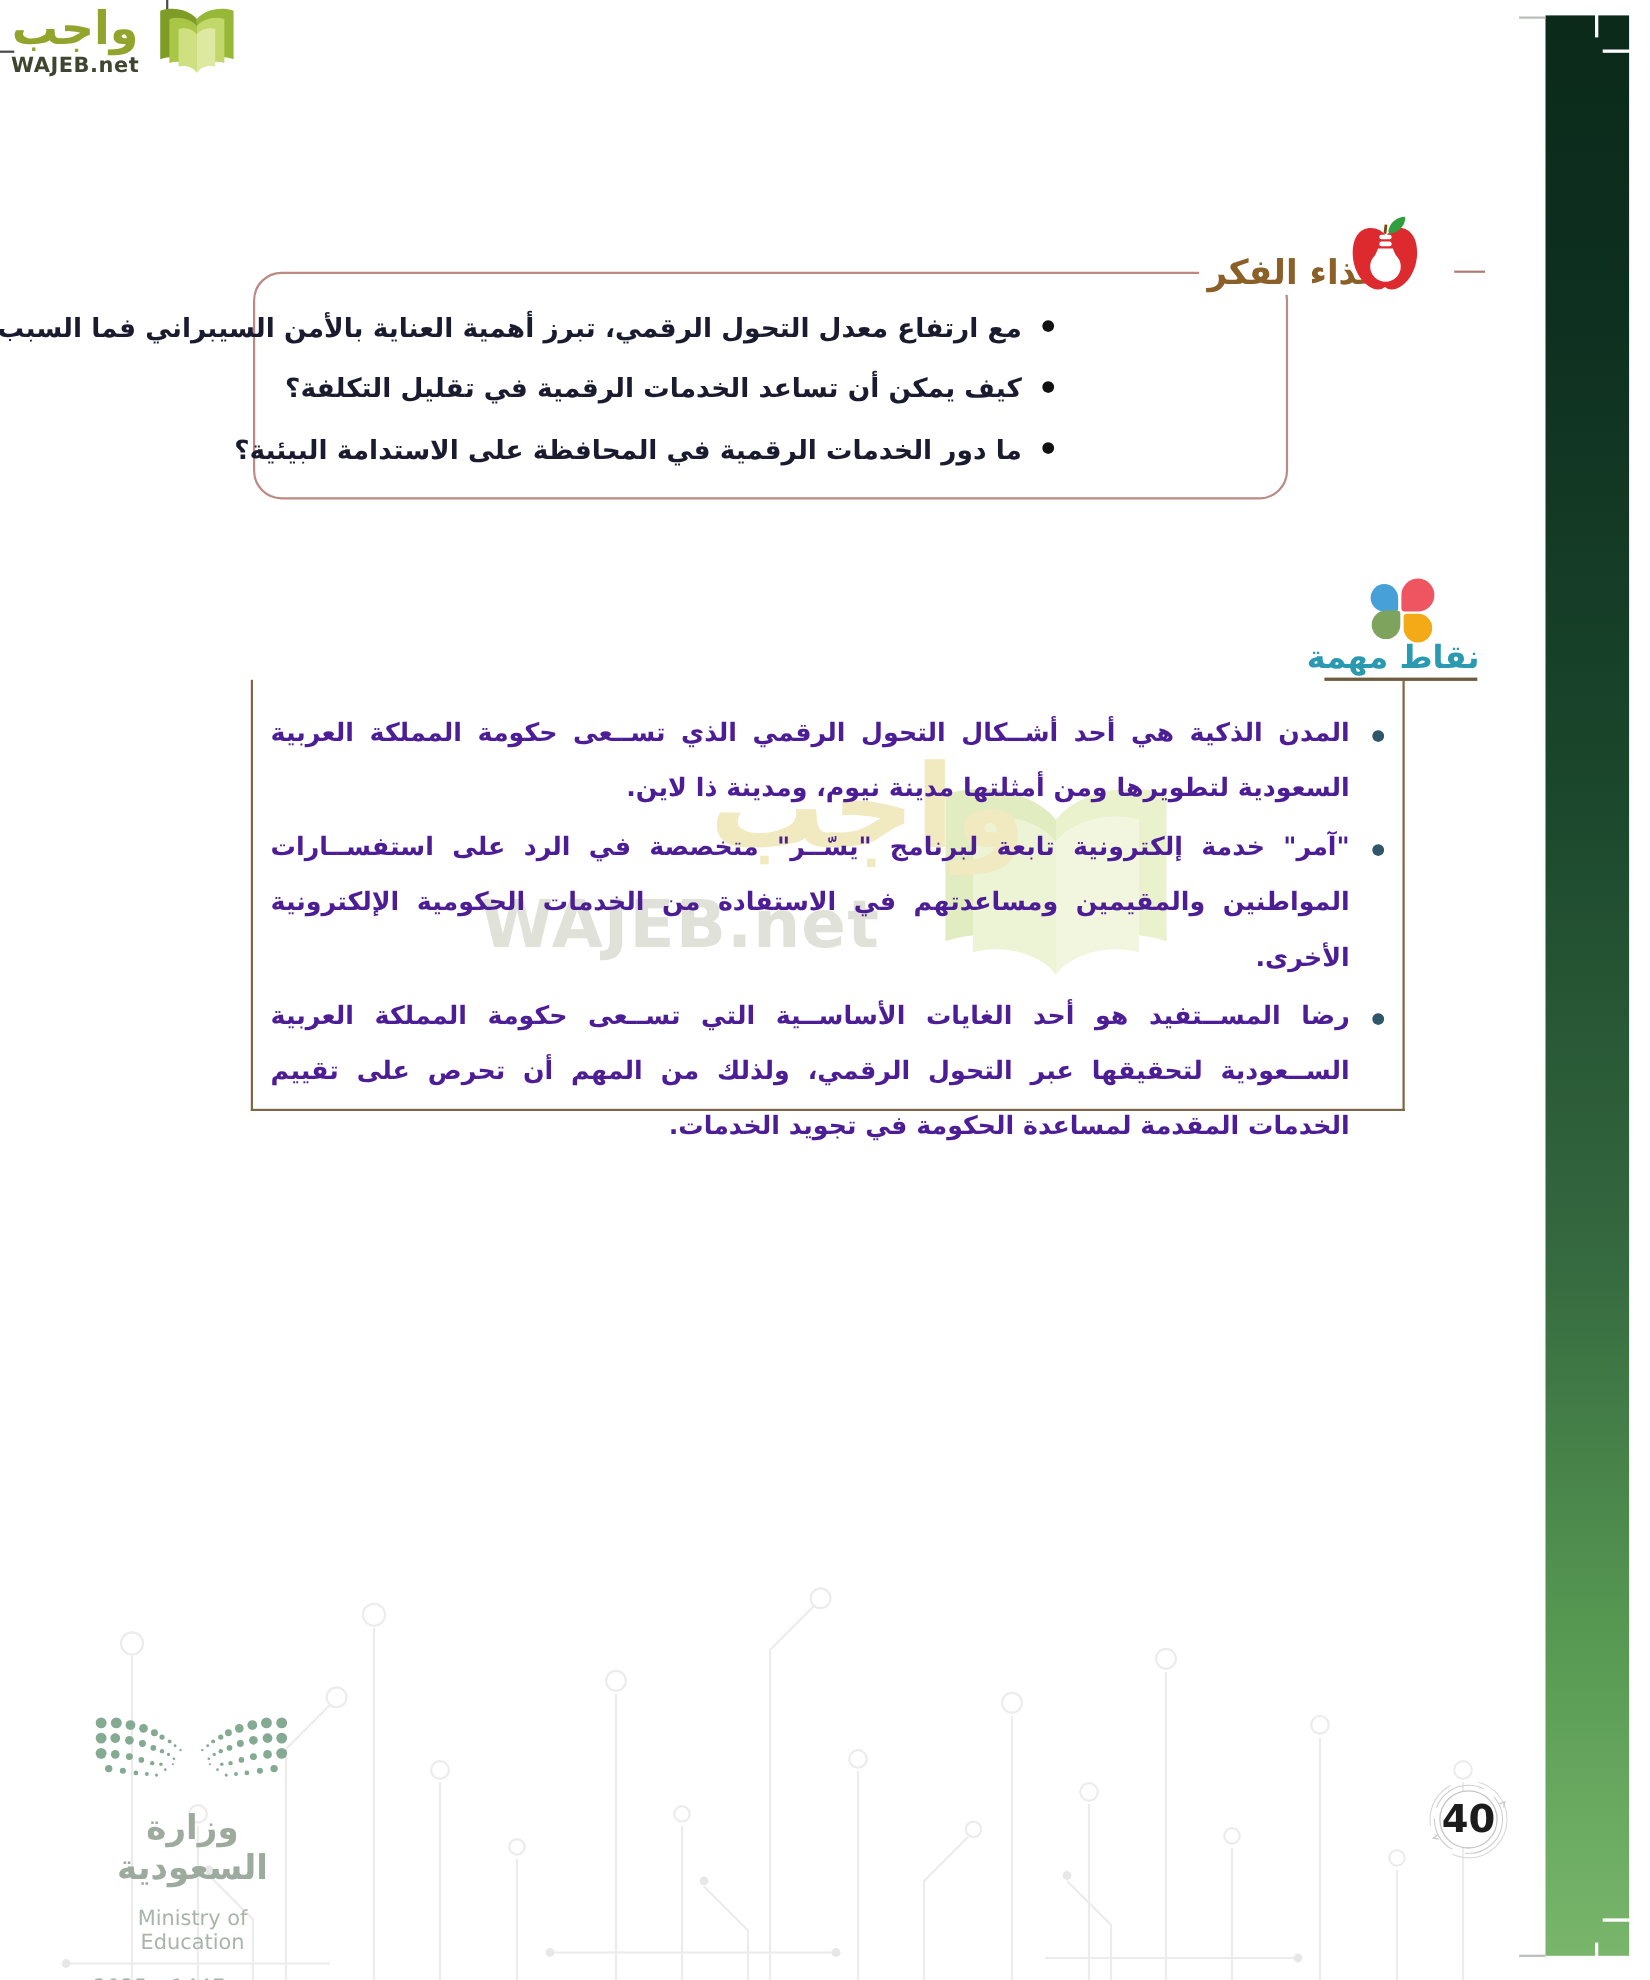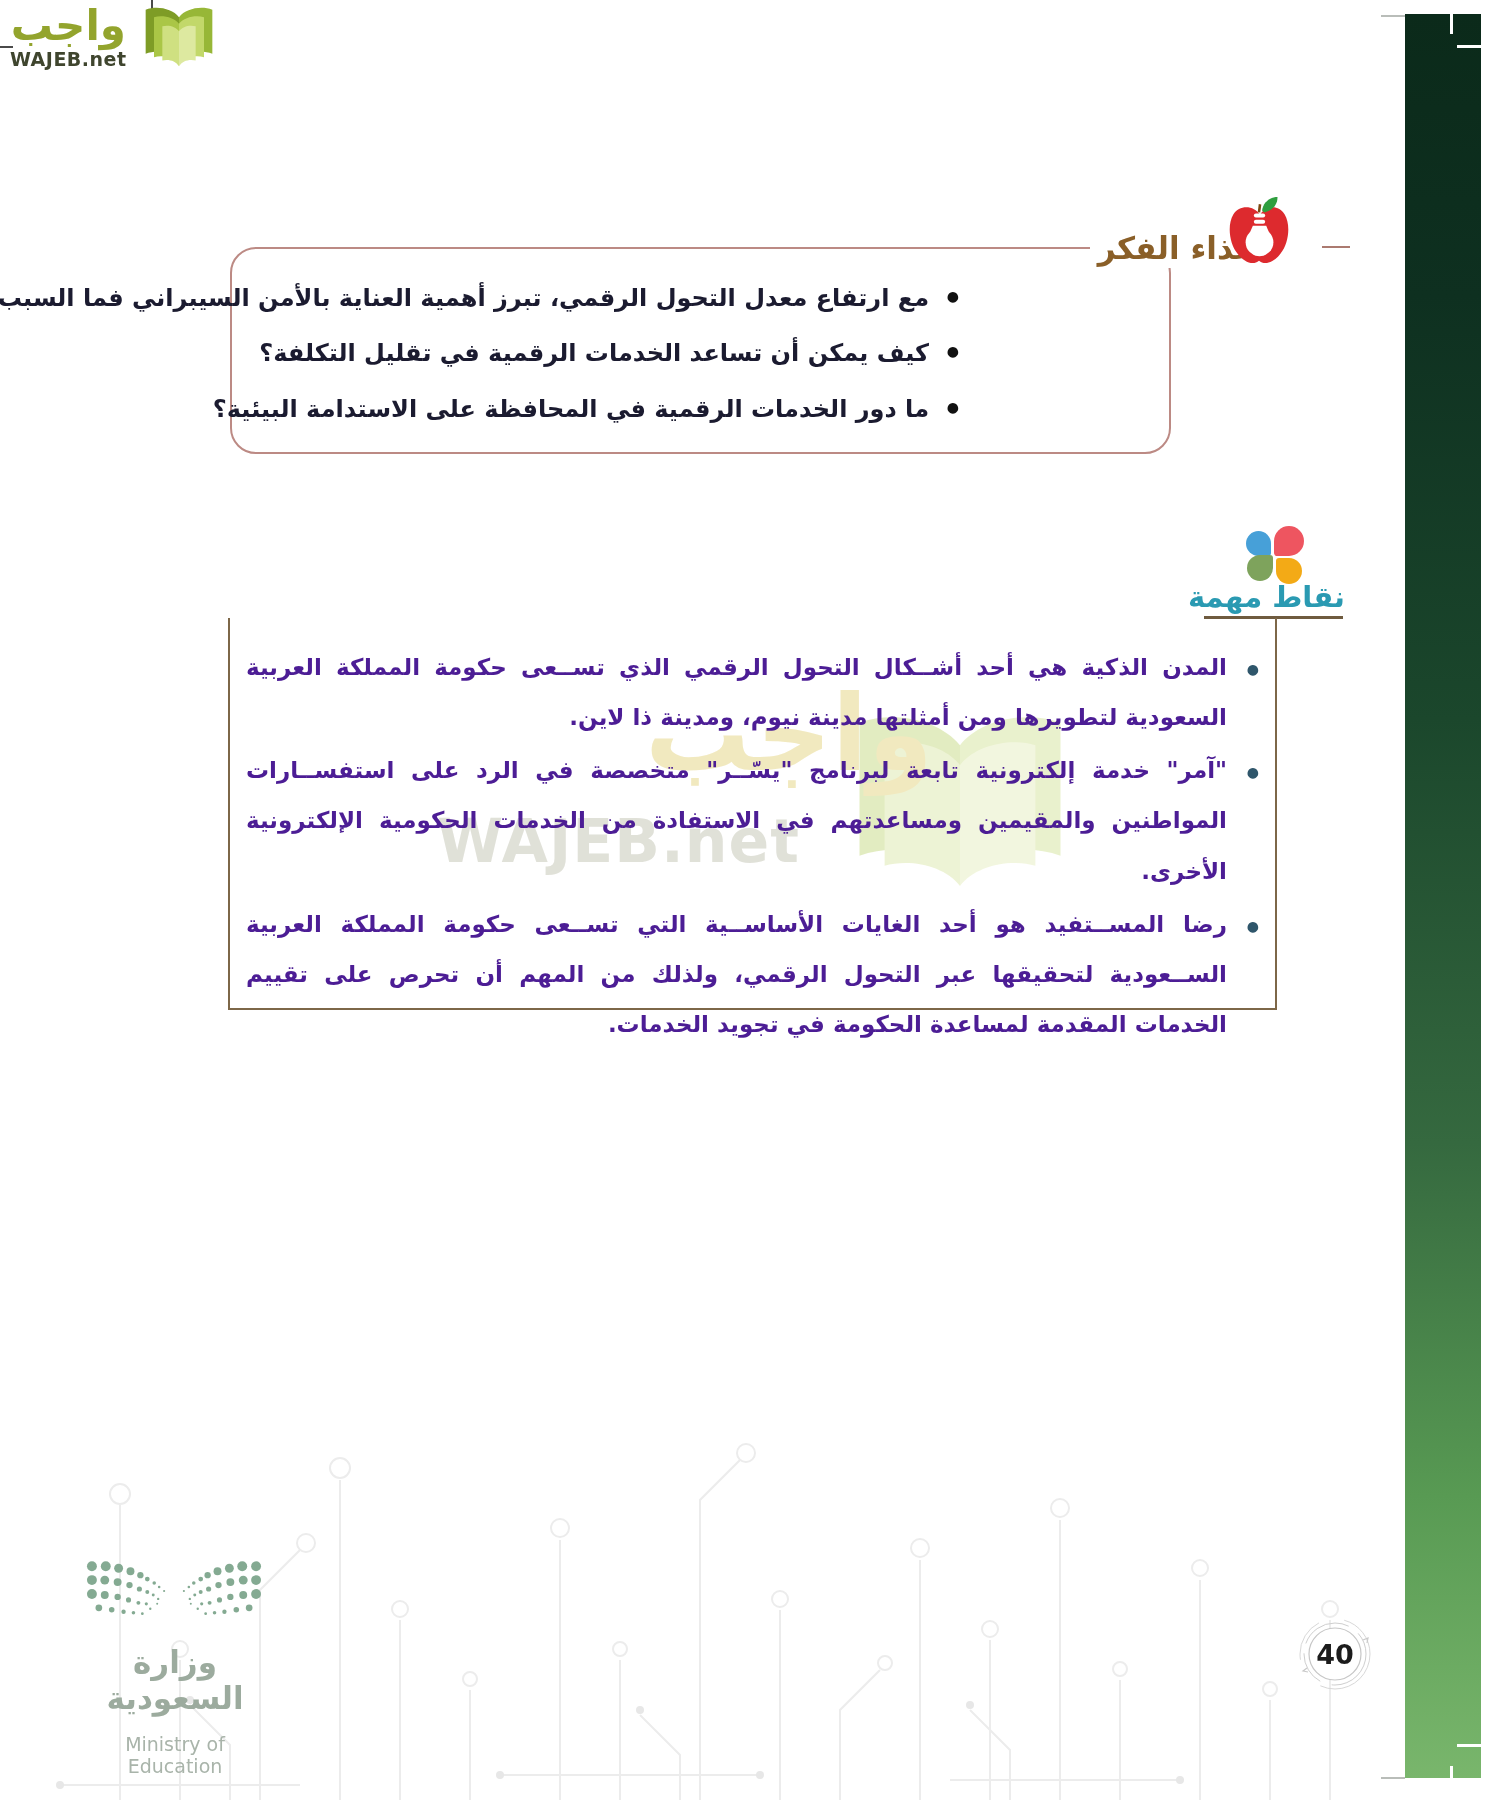--- a/index.html
+++ b/index.html
@@ -85,21 +85,21 @@
   .moe-dots { width:178px; height:64px; display:block; }
   .moe-ar { margin-top:22px; font-size:31px; font-weight:bold; color:#9cab9e; text-align:center; direction:rtl; letter-spacing:1px; }
   .moe-en { margin-top:17px; font-size:19px; color:#a9b4aa; text-align:center; }
   .moe-years { margin-top:19px; font-size:18px; color:#a9b4aa; text-align:left; letter-spacing:1px; }
 
   
   .badge { position:absolute; left:1297px; top:1616px; width:76px; height:76px; }
   .badge-num {
     position:absolute; left:0; top:0; width:76px; height:76px;
     display:flex; align-items:center; justify-content:center;
-    font-size:27px; font-weight:bold; color:#1c1c1c;
+    font-size:35px; font-weight:bold; color:#1c1c1c;
   }
 
   
   .circuit { position:absolute; left:0; top:1355px; width:1500px; height:445px; }
 </style>
 </head>
 <body>
 
 <div class="page">
 

